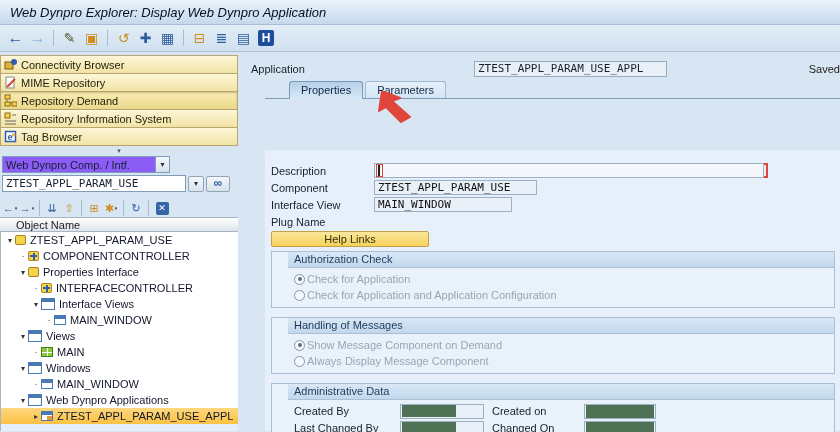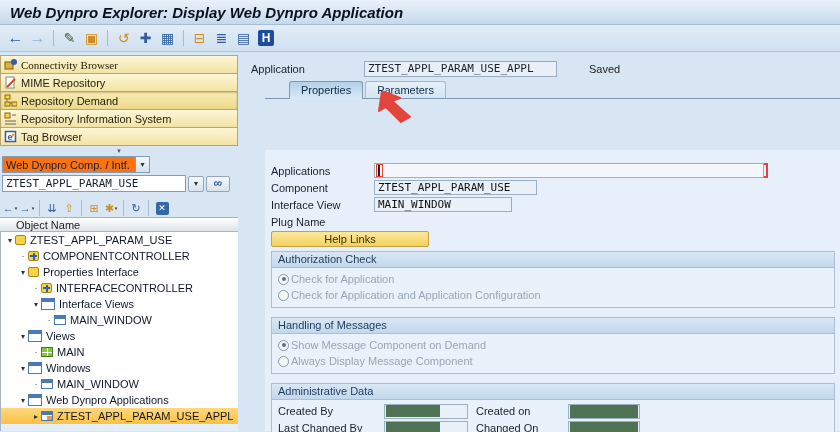--- a/index.html
+++ b/index.html
@@ -3,47 +3,47 @@
 <meta charset="utf-8">
 <style>
   * { box-sizing: border-box; margin: 0; padding: 0; }
   html,body { width:840px; height:432px; overflow:hidden; }
   body { font-family:"Liberation Sans","DejaVu Sans",sans-serif; font-size:11px; color:#16202e; }
   .screen { position:relative; width:840px; height:432px; background:#d8e5f2; overflow:hidden; }
 
   
   .titlebar { height:25px; background:linear-gradient(#eaf2fa,#c5d9ec); border-bottom:1px solid #a6bdd5;
               display:flex; align-items:center; padding-left:10px; }
-  .titlebar span { font-size:15px; font-weight:bold; font-style:italic; color:#06101f; }
+  .titlebar span { font-size:13px; font-weight:normal; font-style:italic; color:#06101f; }
 
   
   .toolbar { height:27px; background:linear-gradient(#e2edf7,#d0e0ef); border-bottom:1px solid #aec3d8;
              display:flex; align-items:center; padding-left:6px; gap:3px; }
   .tbtn { width:19px; height:18px; line-height:18px; text-align:center; font-size:14px; cursor:default; }
   .tb-sep { width:1px; height:16px; background:#a9bccd; margin:0 3px; }
   .g-back { color:#2e5fa3; font-weight:bold; font-size:16px; }
   .g-fwd  { color:#8bb3da; font-weight:bold; font-size:16px; }
   .g-dark { color:#4a5a2a; }
   .g-org  { color:#cf8d1f; }
   .g-blue { color:#2f5d9e; }
   .g-help { background:#1d4e9e; color:#fff; font-weight:bold; font-size:12px; width:16px; height:16px;
             line-height:16px; border-radius:2px; margin-left:2px; }
 
   .workspace { display:flex; height:379px; }
 
   
   .left-panel { width:238px; flex:none; display:flex; flex-direction:column; padding-top:3px; }
   .browser-btn { height:19px; display:flex; align-items:center; gap:4px; padding-left:3px;
                  background:linear-gradient(#fdf6d8,#f2e3a4); border:1px solid #b5a76f; margin-top:-1px; }
-  .browser-btn:first-child { margin-top:0;font-family:Liberation Serif, serif; }
+  .browser-btn:first-child { margin-top:0; }
   .browser-btn.selected { background:linear-gradient(#f9ecb4,#ecd98c); box-shadow:inset 0 1px 2px rgba(120,100,30,.35); }
   .browser-btn span.lbl { color:#24240e; }
   .bicon { flex:none; }
   .collapse-strip { height:9px; text-align:center; font-size:7px; color:#556; line-height:9px; }
-  .select-row { margin:1px 0 0 2px; width:148px; height:17px; border:1px solid #7f9db9; background:#f97316;
+  .select-row { margin:1px 0 0 2px; width:168px; height:17px; border:1px solid #7f9db9; background:#8b5cf6;
                 display:flex; align-items:center; }
   .select-row .val { flex:1; padding-left:3px; }
   .select-arrow { width:14px; height:15px; border-left:1px solid #7f9db9; background:linear-gradient(#f4f8fb,#d7e1eb);
                   text-align:center; font-size:8px; line-height:15px; color:#234; }
   .object-row { margin:2px 0 0 2px; display:flex; align-items:center; gap:2px; }
   .object-input { width:184px; height:17px; border:1px solid #7f9db9; background:#fff; display:flex; align-items:center;
                   font-family:"DejaVu Sans Mono","Liberation Mono",monospace; padding-left:3px; }
   .mini-btn { width:16px; height:16px; border:1px solid #93a5b6; background:linear-gradient(#f3f7fb,#d9e3ec);
               text-align:center; font-size:8px; line-height:14px; color:#234; border-radius:2px; }
   .mini-btn.glasses { width:24px; font-size:12px; font-weight:bold; color:#2f5d9e; line-height:13px; }
@@ -78,21 +78,21 @@
     background:#cfe0f2; border:1px solid #4a7ab5; }
   .ti-view { width:12px; height:10px; border:1px solid #3e7a1e;
     background:linear-gradient(#fff,#fff) 50% 0/1px 100% no-repeat,
                linear-gradient(#fff,#fff) 0 50%/100% 1px no-repeat,#8cc63f; }
   .ti-app { width:12px; height:10px; border:1px solid #4a7ab5;
     background:linear-gradient(#e8963d,#e8963d) bottom right/5px 4px no-repeat,
                linear-gradient(#4a7ab5,#4a7ab5) top/100% 3px no-repeat,#fff; }
 
   
   .right-panel { flex:1; margin-left:3px; position:relative; }
-  .app-row { margin-top:8px; display:flex; align-items:center; padding-left:10px; height:17px; }
+  .app-row { margin-top:8px; display:flex; align-items:center; padding-left:10px; height:17px;justify-content:space-between; }
   .app-row .lbl { width:113px; }
   .app-field { width:193px; height:16px; background:#e9eff6; border:1px solid #97abc0; padding-left:3px;
                font-family:"DejaVu Sans Mono","Liberation Mono",monospace; line-height:14px; }
   .app-status { margin-left:32px; color:#1c1c1c; }
 
   .tabstrip { margin-top:4px; margin-left:24px; height:18px; border-bottom:1px solid #7e99b4;
               display:flex; align-items:flex-end; padding-left:24px; }
   .tab { padding:0 11px; height:17px; line-height:16px; border:1px solid #9fb9d0; border-bottom:none;
          border-radius:3px 3px 0 0; background:linear-gradient(#e6f0fa,#d4e5f4); margin-right:2px; color:#102a46; }
   .tab.active { background:linear-gradient(#b5d0e9,#d8e9f7); border-color:#7e99b4; height:18px; margin-bottom:-1px; }
@@ -107,21 +107,21 @@
 
   .red-cursor { position:absolute; left:1px; top:0px; width:7px; height:13px; border:1px solid #e0433a; }
   .red-cursor::after { content:""; position:absolute; left:1px; top:0; width:2px; height:11px; background:#222; }
   .red-bracket { width:7px; height:15px; border-top:2px solid #e0433a; border-right:2px solid #e0433a;
                  border-bottom:2px solid #e0433a; margin-left:-3px; flex:none; }
 
   .help-btn { margin-top:2px; margin-left:0; width:158px; height:16px; background:linear-gradient(#fbe79c,#f6d25e);
               border:1px solid #c2a câ€¦48; border:1px solid #c2a148; border-radius:2px; text-align:center;
               line-height:14px; color:#333006; }
 
-  .gbox { margin-top:9px; width:564px; border:1px solid #a9bfd4; background:#e9f1fa; }
+  .gbox { margin-top:9px; width:564px; border:1px solid #a9bfd4; background:#e9f1fa;padding-left:16px; }
   .gbox.first { margin-top:4px; }
   .ghead { height:16px; background:linear-gradient(#d9e7f5,#c3d8ec); border-bottom:1px solid #a9bfd4;
            padding-left:6px; line-height:15px; color:#1d3a5c; }
   .gbody { padding:3px 6px 4px 6px; }
   .radio-row { display:flex; align-items:center; height:16px; }
   .radio { width:11px; height:11px; border:1px solid #8496a8; border-radius:50%; background:#f4f8fb;
            margin-right:2px; position:relative; flex:none; }
   .radio.sel::after { content:""; position:absolute; left:2.5px; top:2.5px; width:4px; height:4px;
                       border-radius:50%; background:#5f6e7e; }
   .radio-lbl { color:#98a6b6; }
@@ -334,21 +334,21 @@
       </div>
 
       <div class="tabstrip">
         <div class="tab active">Properties</div>
         <div class="tab">Parameters</div>
       </div>
 
       <div class="pane">
 
         <div class="frow">
-          <span class="flabel">Applications</span>
+          <span class="flabel">Description</span>
           <span class="ffield f-desc">
             <span class="red-cursor"></span>
             <span></span>
           </span>
           <span class="red-bracket"></span>
         </div>
         <div class="frow">
           <span class="flabel">Component</span>
           <span class="ffield f-comp">ZTEST_APPL_PARAM_USE</span>
         </div>

